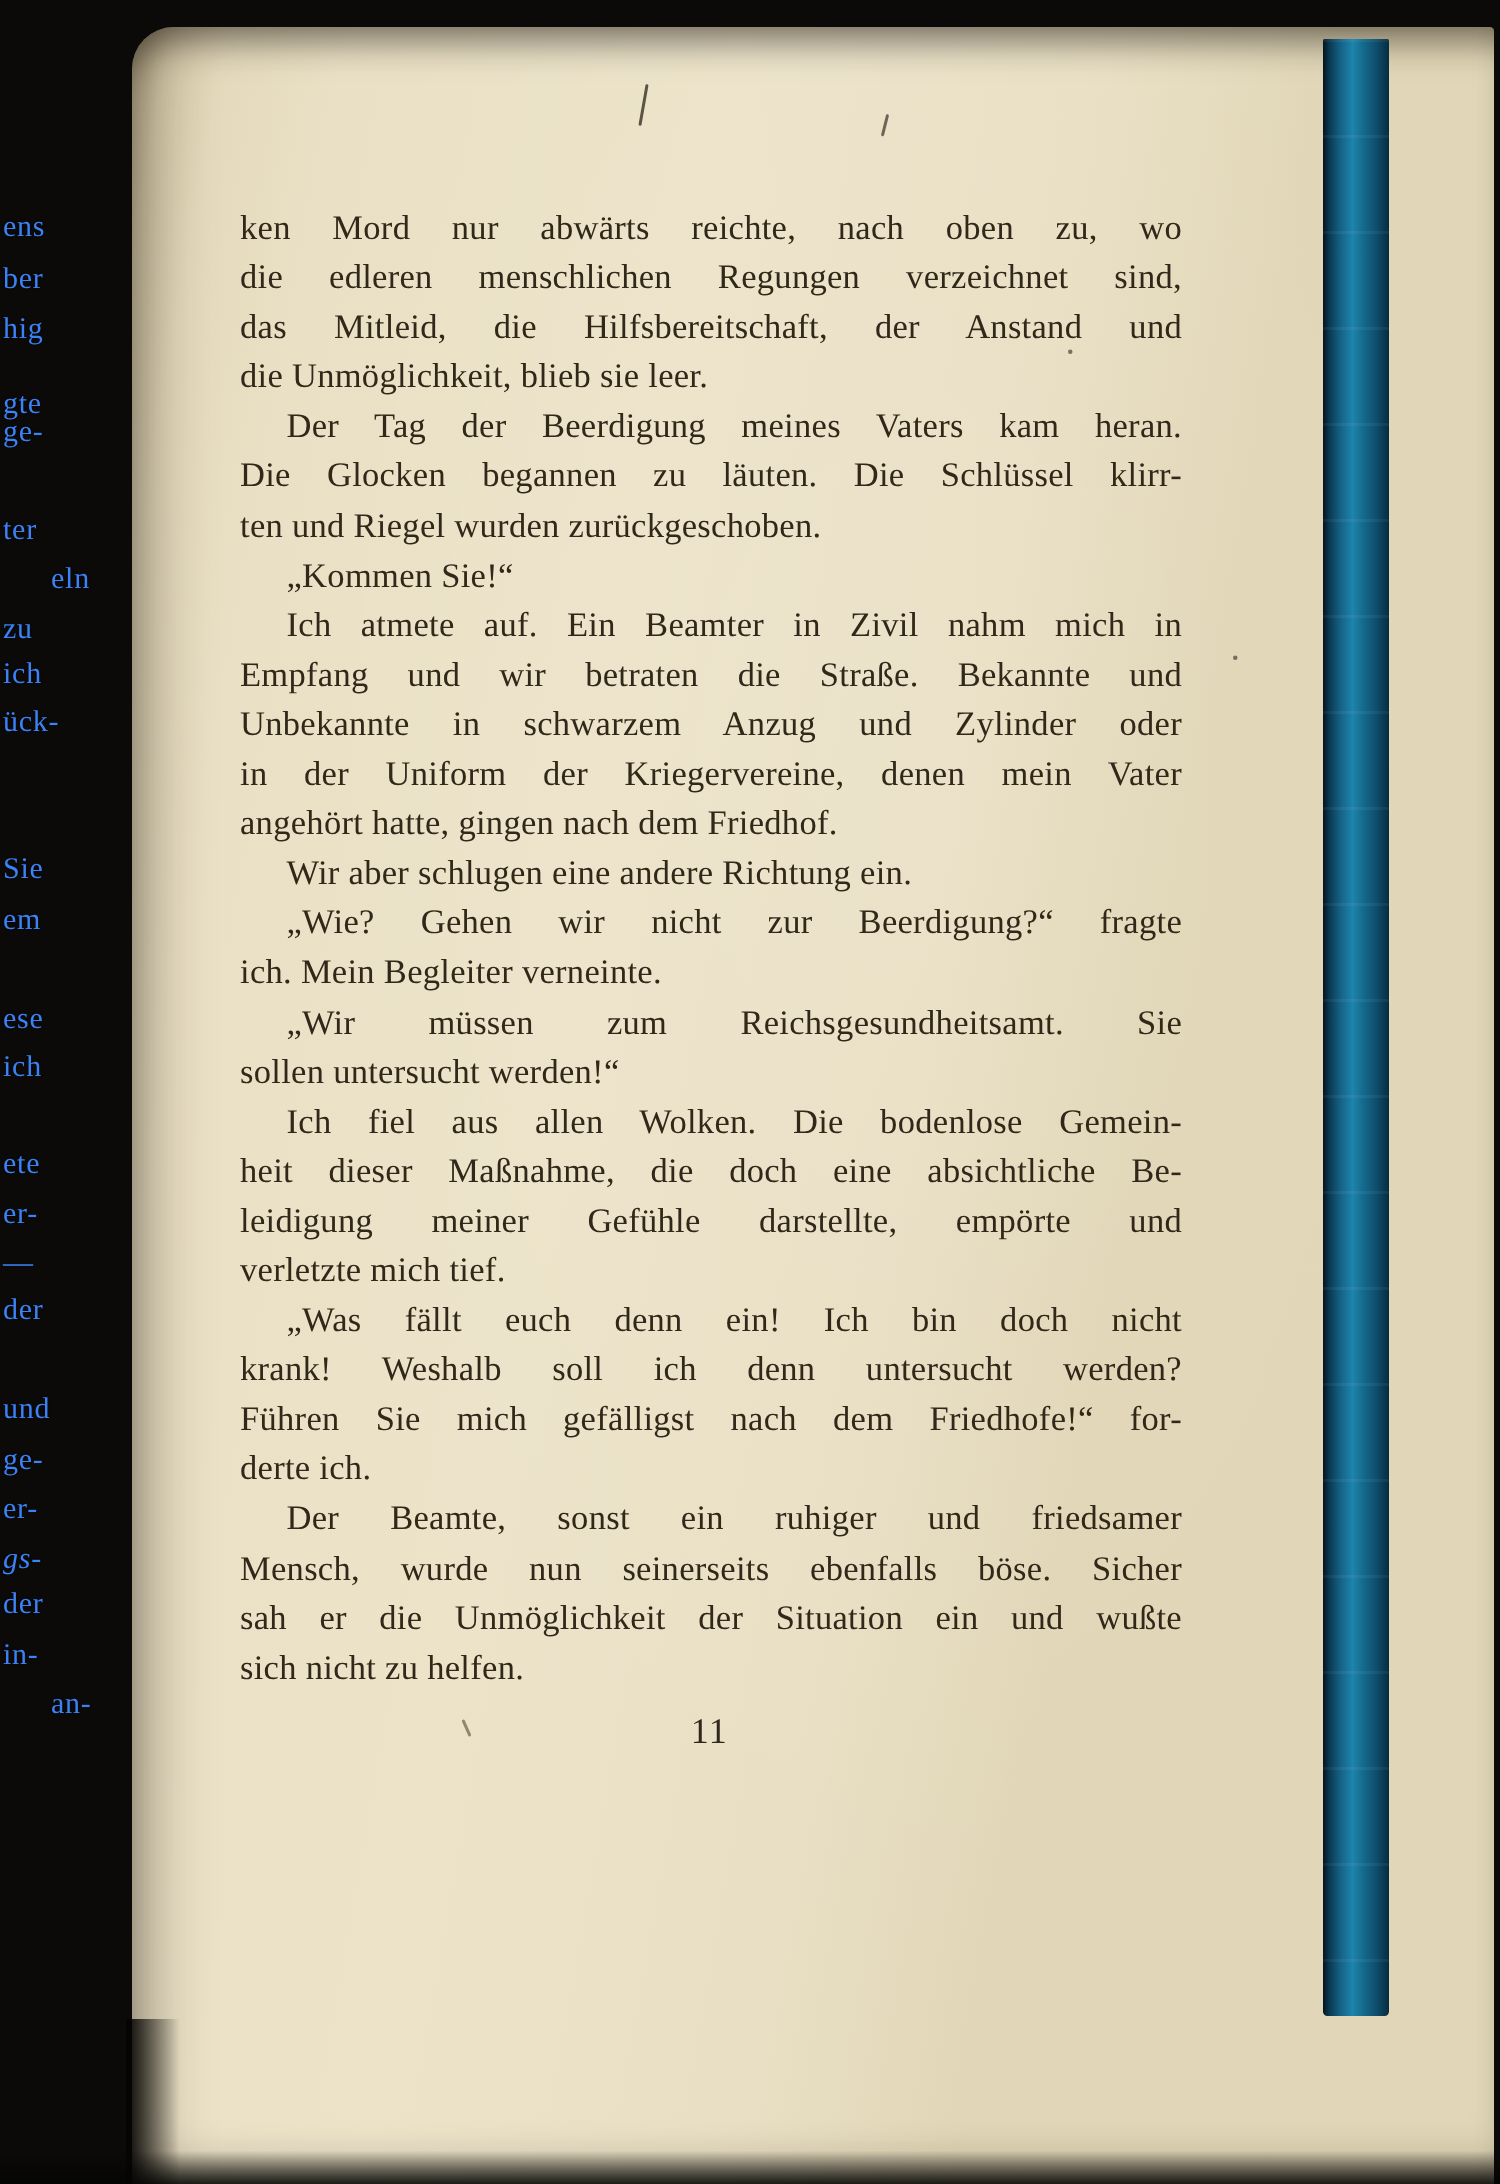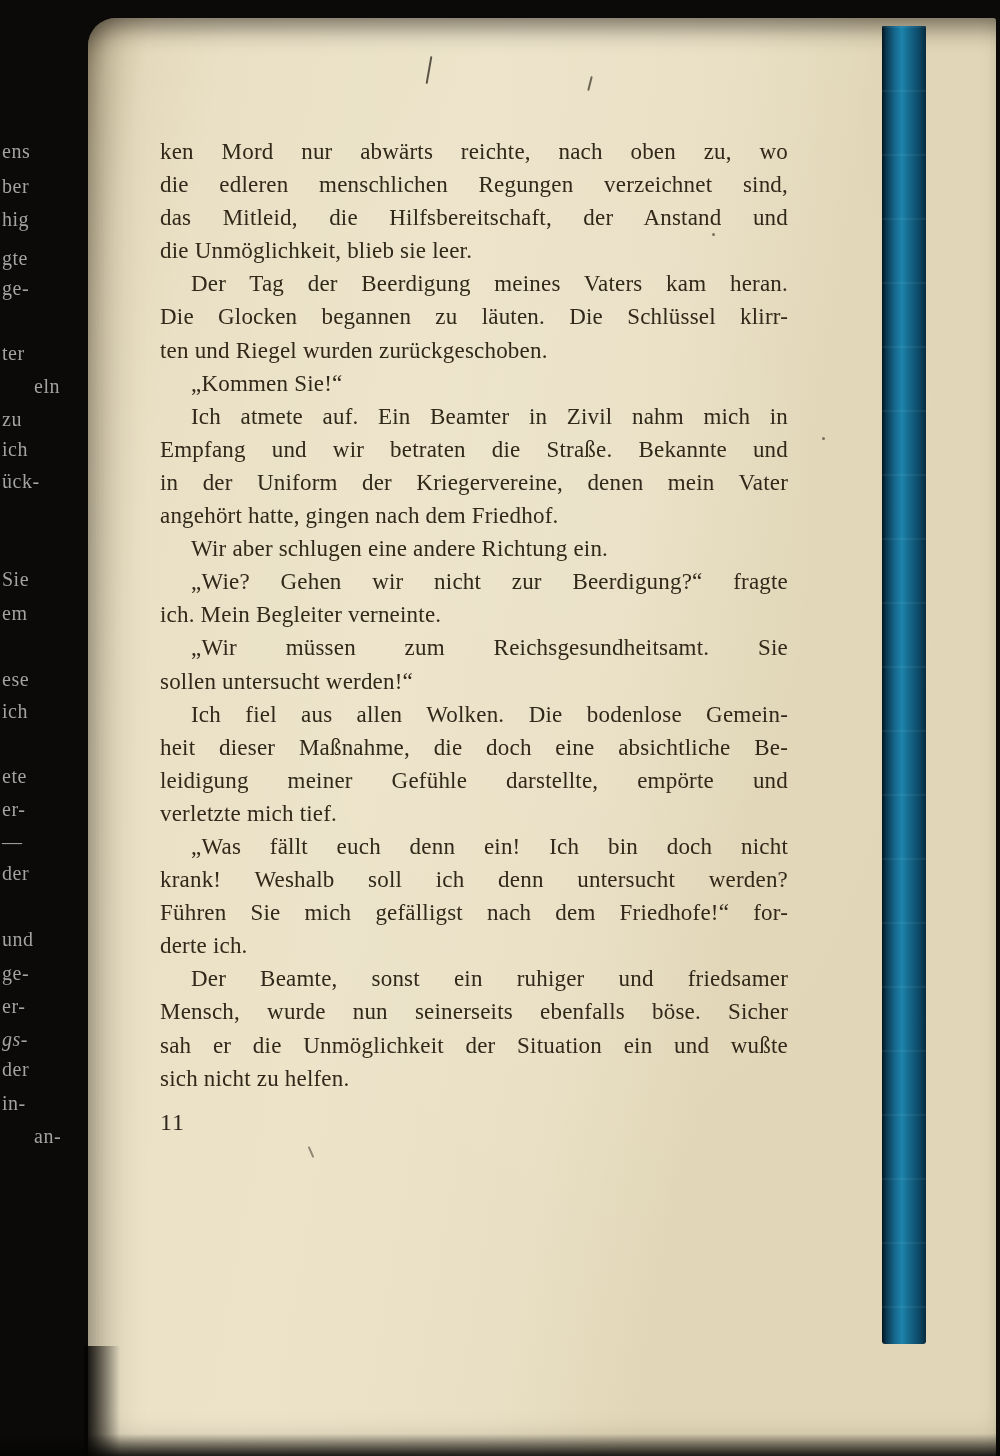--- a/index.html
+++ b/index.html
@@ -5,21 +5,21 @@
   html,body { margin:0; padding:0; background:#000; }
   .stage {
     position:relative; width:1000px; height:1456px; overflow:hidden;
     background:#0b0a08;
     font-family:"Liberation Serif","DejaVu Serif",serif;
   }
 
   
   .fragments { position:absolute; left:0; top:0; width:44px; height:100%; z-index:3; }
   .fragment {
-    position:absolute; left:2px; font-size:20px; color:#a3a3a3;
+    position:absolute; left:2px; font-size:20px; color:#3b82f6;
     letter-spacing:.5px; text-shadow:0 0 1px rgba(0,0,0,.6); white-space:nowrap;
   }
 
   
   .gutter {
     position:absolute; left:42px; top:0; width:48px; height:1456px; z-index:2;
     background:
       repeating-linear-gradient(to right, rgba(214,200,166,0) 0 7px, rgba(214,200,166,.14) 7px 8px),
       linear-gradient(to right,#0b0a08 0%,#0d0b09 30%,#221d16 52%,#453e31 72%,#75robots 0,#75robots 0,#756b56 88%,#a3977d 100%);
   }
@@ -44,21 +44,21 @@
   }
   .line {
     line-height:33.1px; height:33.1px;
     text-align:justify; text-align-last:justify; -moz-text-align-last:justify;
     letter-spacing:.2px;
   }
   .line.last { text-align-last:left; -moz-text-align-last:left; }
   .line.indent { text-indent:31px; }
 
   .page-number {
-    margin-top:14px; text-align:left; padding-right:2px;
+    margin-top:14px; text-align:center; padding-right:2px;
     font-size:24px; letter-spacing:1px; color:#2f271d;
   }
 
   
   .cover {
     position:absolute; left:882px; top:26px; width:44px; height:1318px; z-index:1;
     border-radius:1px 1px 3px 3px;
     background:
       repeating-linear-gradient(to bottom, rgba(255,255,255,.05) 0 2px, rgba(255,255,255,0) 2px 64px),
       linear-gradient(to right,#04151f 0%,#0a3a52 10%,#15658a 28%,#1d84ab 45%,#15688c 62%,#0e4c6a 82%,#072c3f 100%);
@@ -85,21 +85,21 @@
 </style>
 </head>
 <body>
 
 <div class="stage">
 
   <div class="fragments">
       <div class="fragment" style="top: 140px;">ens</div>
       <div class="fragment" style="top: 175px; text-align: center;">ber</div>
       <div class="fragment" style="top: 208px;">hig</div>
-      <div class="fragment" style="top: 247px;">gte</div>
+      <div class="fragment" style="top: 258px;">gte</div>
       <div class="fragment" style="top: 277px;">ge-</div>
       <div class="fragment" style="top: 342px;">ter</div>
       <div class="fragment" style="top: 375px; margin-left: 32px;">eln</div>
       <div class="fragment" style="top: 408px;">zu</div>
       <div class="fragment" style="top: 438px;">ich</div>
       <div class="fragment" style="top: 470px;">ück-</div>
       <div class="fragment" style="top: 568px;">Sie</div>
       <div class="fragment" style="top: 602px; text-align: right;">em</div>
       <div class="fragment" style="top: 668px;">ese</div>
       <div class="fragment" style="top: 700px;">ich</div>
@@ -124,20 +124,21 @@
           <div class="line">ken Mord nur abwärts reichte, nach oben zu, wo</div>
           <div class="line">die edleren menschlichen Regungen verzeichnet sind,</div>
           <div class="line">das Mitleid, die Hilfsbereitschaft, der Anstand und</div>
           <div class="line last">die Unmöglichkeit, blieb sie leer.</div>
           <div class="line indent">Der Tag der Beerdigung meines Vaters kam heran.</div>
           <div class="line">Die Glocken begannen zu läuten. Die Schlüssel klirr-</div>
           <div class="line last">ten und Riegel wurden zurückgeschoben.</div>
           <div class="line last indent">„Kommen Sie!“</div>
           <div class="line indent">Ich atmete auf. Ein Beamter in Zivil nahm mich in</div>
           <div class="line">Empfang und wir betraten die Straße. Bekannte und</div>
+          <div class="line">Unbekannte in schwarzem Anzug und Zylinder oder</div>
           <div class="line">in der Uniform der Kriegervereine, denen mein Vater</div>
           <div class="line last">angehört hatte, gingen nach dem Friedhof.</div>
           <div class="line last indent">Wir aber schlugen eine andere Richtung ein.</div>
           <div class="line indent">„Wie? Gehen wir nicht zur Beerdigung?“ fragte</div>
           <div class="line last">ich. Mein Begleiter verneinte.</div>
           <div class="line indent">„Wir müssen zum Reichsgesundheitsamt. Sie</div>
           <div class="line last">sollen untersucht werden!“</div>
           <div class="line indent">Ich fiel aus allen Wolken. Die bodenlose Gemein-</div>
           <div class="line">heit dieser Maßnahme, die doch eine absichtliche Be-</div>
           <div class="line">leidigung meiner Gefühle darstellte, empörte und</div>

